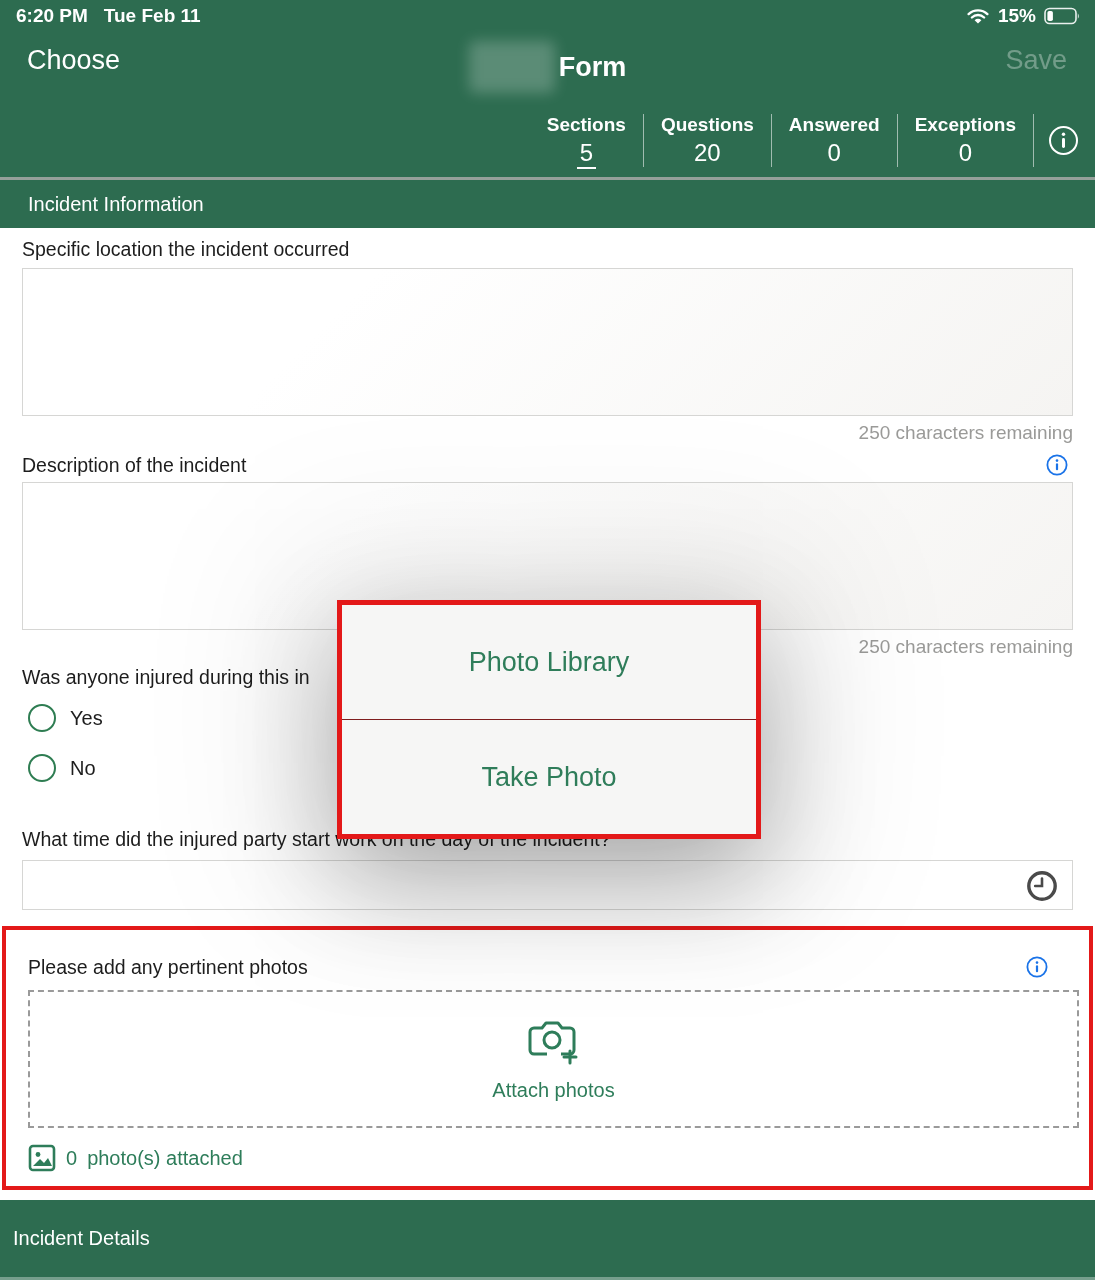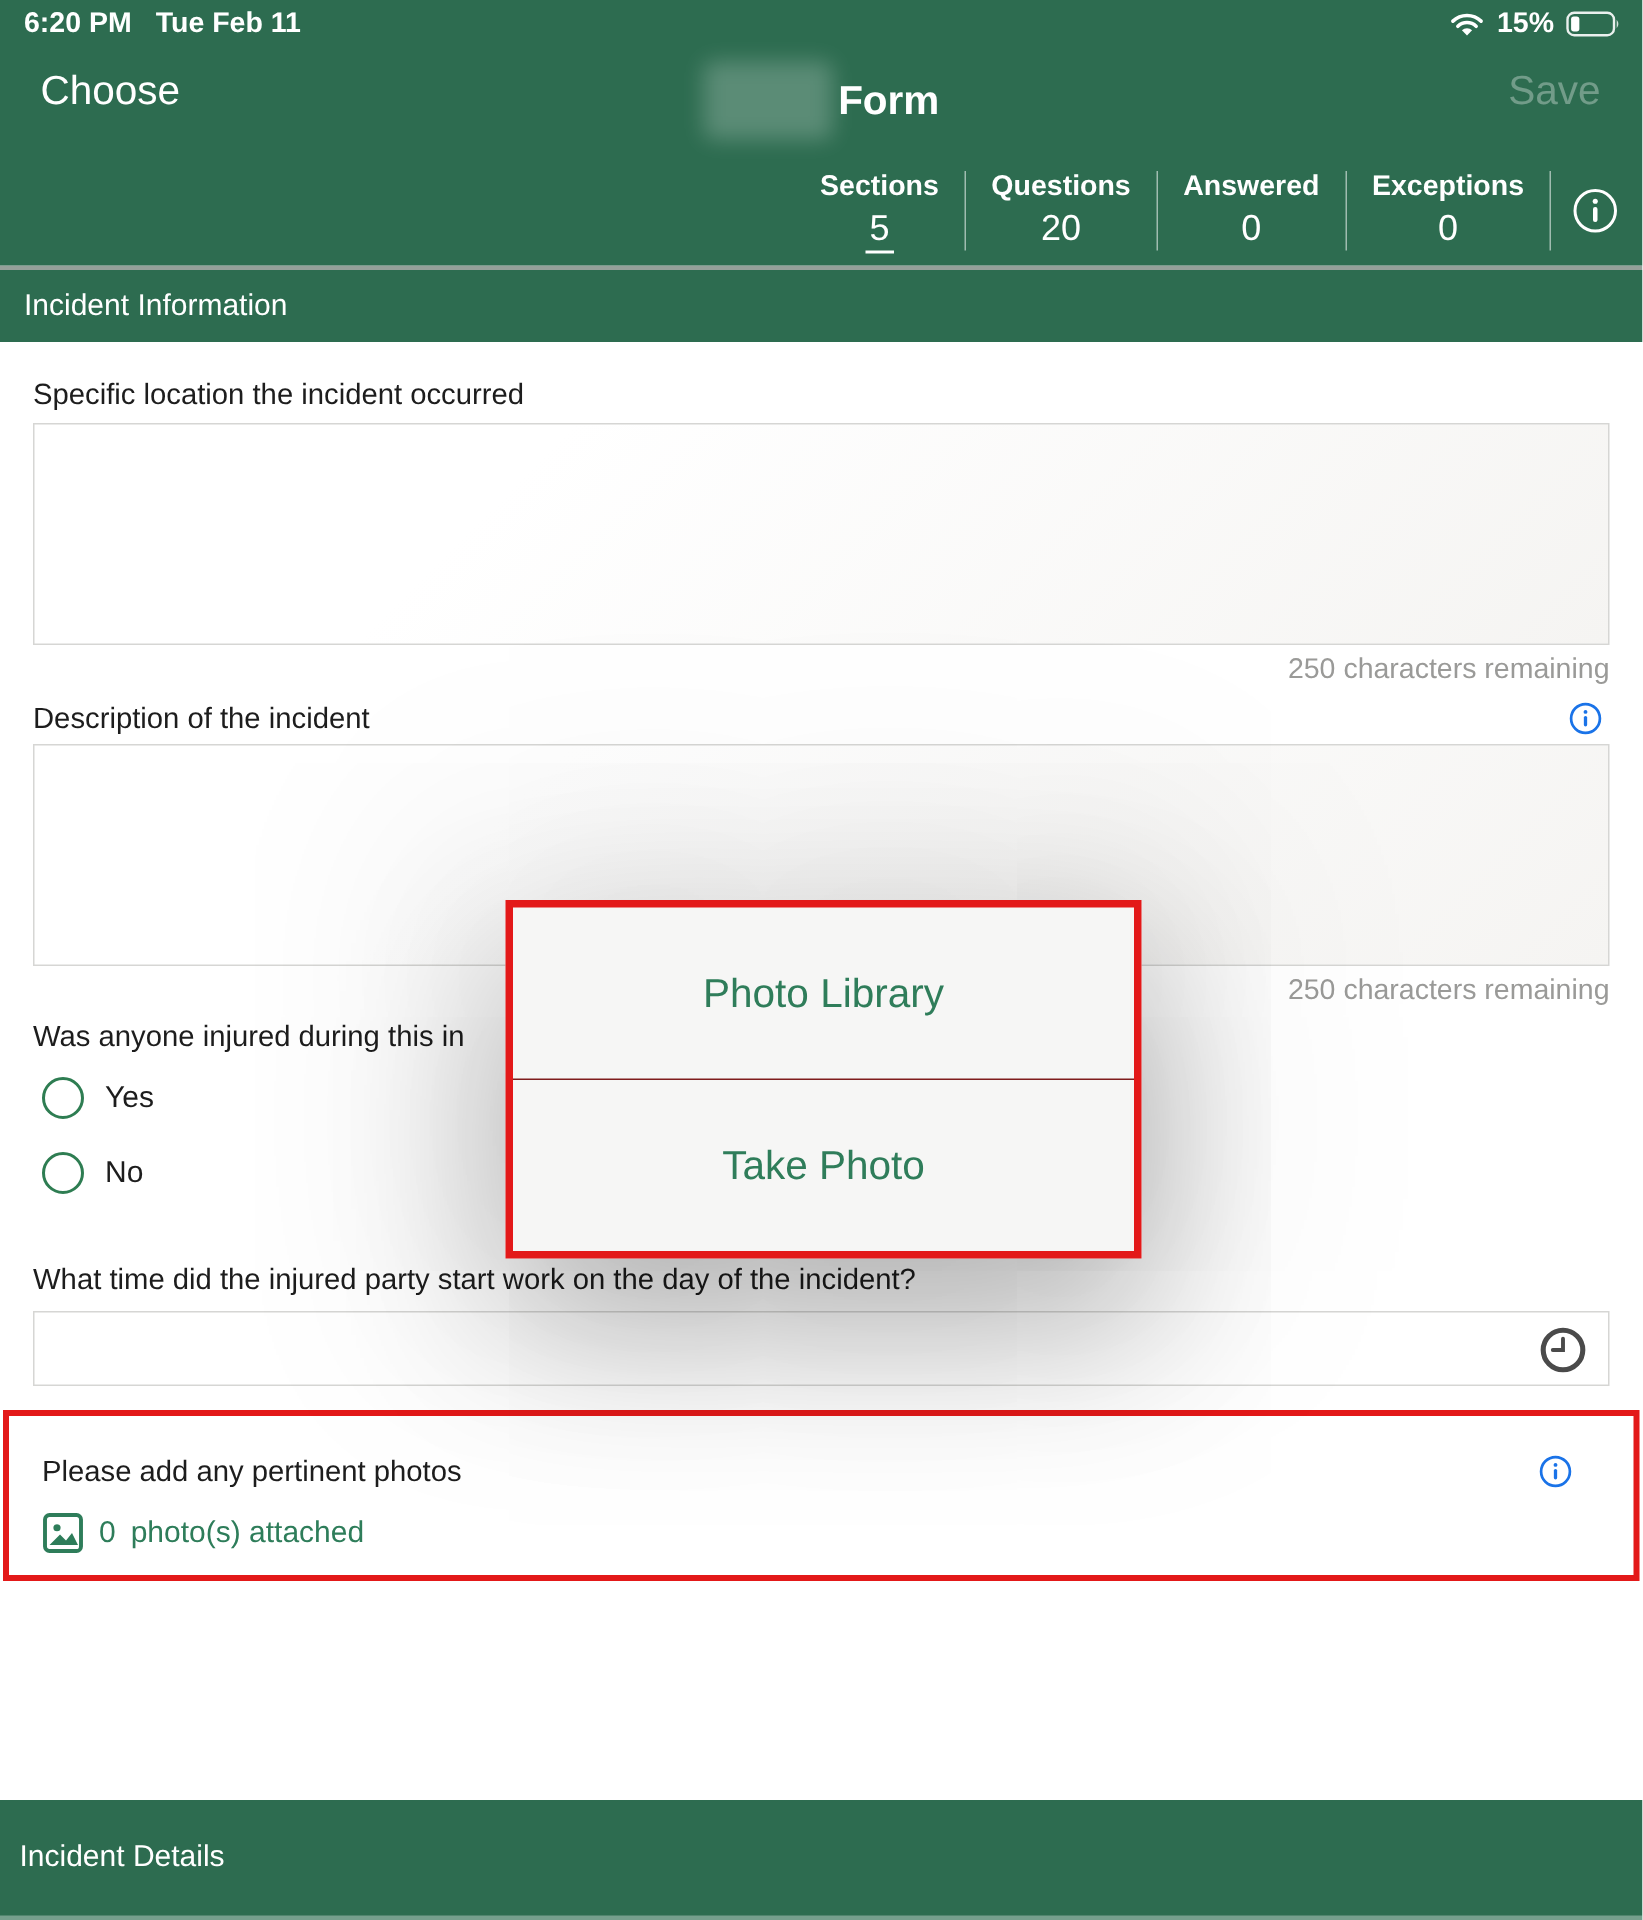--- a/index.html
+++ b/index.html
@@ -23,21 +23,21 @@
   .save-btn { position:absolute; right:28px; top:8px; color:rgba(255,255,255,0.33); font-size:27px; }
   .stats-row { position:absolute; right:10px; bottom:10px; display:flex; align-items:stretch;justify-content:space-between; }
   .stat { padding:0 17px; text-align:center; color:#fff; border-right:1px solid rgba(255,255,255,0.55); }
   .stat-label { font-size:19px; font-weight:700; }
   .stat-value { font-size:24px; margin-top:3px; }
   .stat-value .u { border-bottom:2px solid #fff; padding:0 3px 1px; }
   .hdr-info { display:flex; align-items:center; padding:0 6px 0 14px; }
   .header-sep { height:3px; background:#95a09a; }
   
   .section-band { background:#2d6c50; height:48px; display:flex; align-items:center;
-    padding-left:16px; color:#fff; font-size:20px; font-weight:500; }
+    padding-left:28px; color:#fff; font-size:20px; font-weight:500; }
   .bottom-band { position:absolute; left:0; right:0; bottom:0; height:80px; background:#2d6c50;
     display:flex; align-items:center; padding-left:13px; color:#fff; font-size:20px; font-weight:500;
     border-bottom:3px solid rgba(255,255,255,0.35); }
   
   .q-label { margin:0 27px 0 22px; font-size:19.5px; font-weight:500; color:#1d1d1d; line-height:22px; }
   .label-row { position:relative; margin-top:10px; }
   .text-box { margin:8px 22px 0; height:148px; border:1px solid #d6d6d4;
     background:linear-gradient(135deg,#ffffff 30%,#f5f4f2 100%); cursor:text; }
   .char-count { margin:6px 22px 0; text-align:right; color:#9a9a98; font-size:19px; line-height:22px; }
   .info-icon { position:absolute; right:27px; top:0; width:22px; height:22px; cursor:pointer; }
@@ -119,21 +119,21 @@
       </svg>
     </div>
   </div>
 </div>
 <div class="header-sep"></div>
 
 <div class="section-band">
   <span>Incident Information</span>
 </div>
 
-<div class="q-label" style="margin-top:24px;">Specific location the incident occurred</div>
+<div class="q-label" style="margin-top:10px;">Specific location the incident occurred</div>
 <div class="text-box"></div>
 <div class="char-count">250 characters remaining</div>
 
 <div class="label-row">
   <div class="q-label">Description of the incident</div>
   <svg class="info-icon" viewBox="0 0 22 22">
     <circle cx="11" cy="11" r="9.6" fill="none" stroke="#1a73e8" stroke-width="1.8"></circle>
     <circle cx="11" cy="6.6" r="1.3" fill="#1a73e8"></circle>
     <rect x="9.9" y="9.3" width="2.2" height="7" rx="1.1" fill="#1a73e8"></rect>
   </svg>
@@ -161,20 +161,29 @@
 
 <div class="photo-section">
   <div class="label-row" style="margin-top:0;">
     <div class="q-label">Please add any pertinent photos</div>
     <svg class="info-icon" style="right:23px;" viewBox="0 0 22 22">
       <circle cx="11" cy="11" r="9.6" fill="none" stroke="#1a73e8" stroke-width="1.8"></circle>
       <circle cx="11" cy="6.6" r="1.3" fill="#1a73e8"></circle>
       <rect x="9.9" y="9.3" width="2.2" height="7" rx="1.1" fill="#1a73e8"></rect>
     </svg>
   </div>
+  <div class="dashed-box">
+    <svg width="56" height="50" viewBox="0 0 56 50">
+      <path d="M8 11 h8 l4-5 h12 l4 5 h8 a4 4 0 0 1 4 4 v18 a4 4 0 0 1-4 4 h-9" fill="none" stroke="#2e7d5a" stroke-width="3" stroke-linejoin="round"></path>
+      <path d="M8 11 a4 4 0 0 0-4 4 v18 a4 4 0 0 0 4 4 h13" fill="none" stroke="#2e7d5a" stroke-width="3"></path>
+      <circle cx="26" cy="23" r="8" fill="none" stroke="#2e7d5a" stroke-width="3"></circle>
+      <path d="M38 40 h12 M44 34 v12" stroke="#2e7d5a" stroke-width="3" stroke-linecap="round"></path>
+    </svg>
+    <span class="attach-label">Attach photos</span>
+  </div>
   <div class="count-row">
     <svg width="28" height="28" viewBox="0 0 28 28">
       <rect x="2" y="2" width="24" height="24" rx="3" fill="none" stroke="#2e7d5a" stroke-width="2.6"></rect>
       <circle cx="10" cy="10.5" r="2.4" fill="#2e7d5a"></circle>
       <path d="M5 22 l7-7 4 4 4-5 4 8 Z" fill="#2e7d5a"></path>
     </svg>
     <span class="count-text">0</span>
     <span class="count-text">photo(s) attached</span>
   </div>
 </div>

